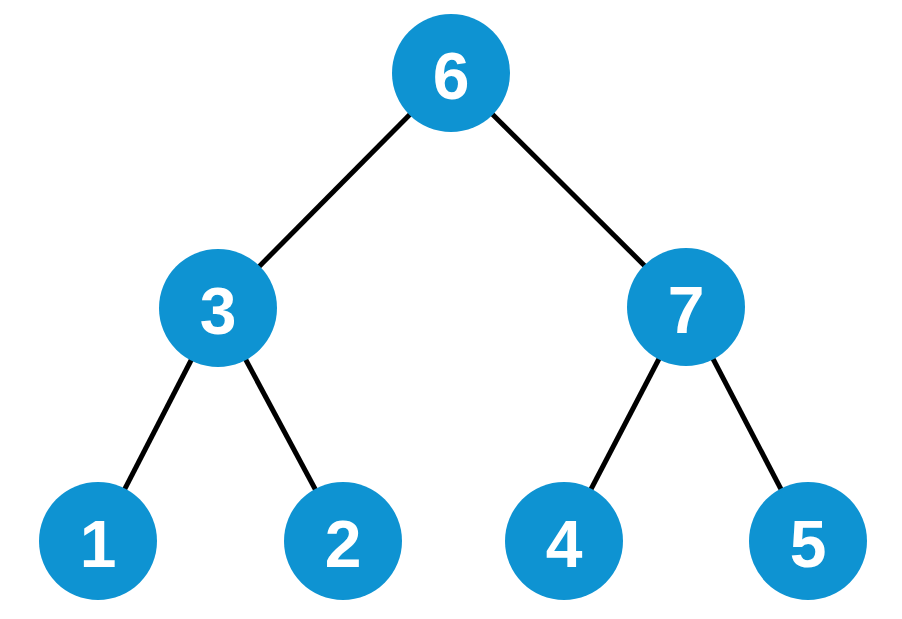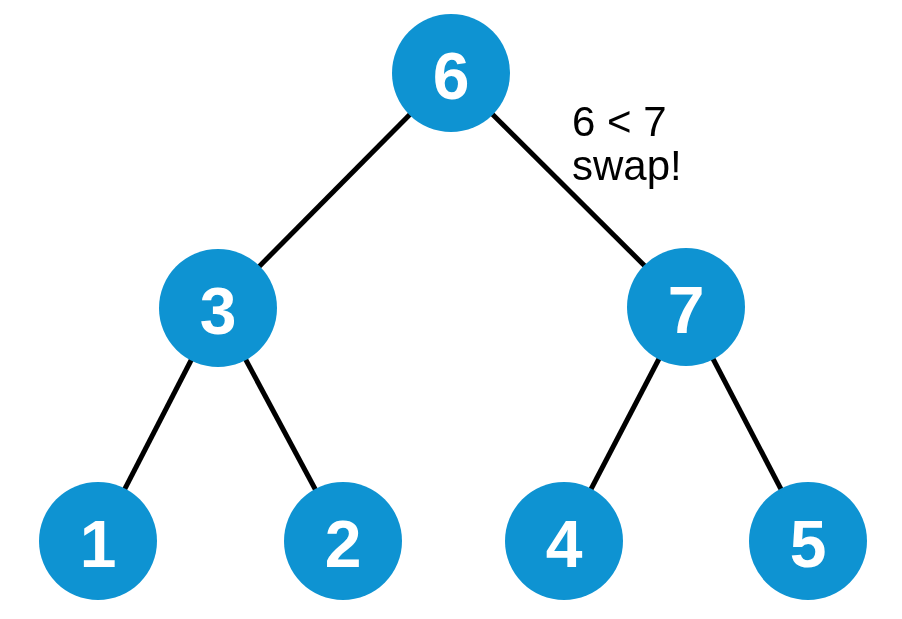--- a/index.html
+++ b/index.html
@@ -72,17 +72,13 @@
       </g>
       <g>
         <circle cx="564" cy="541" r="59" fill="#0e93d2"></circle>
         <text x="564" y="541" text-anchor="middle" dominant-baseline="central" dy="0.04em" font-size="66" class="node-label">4</text>
       </g>
       <g>
         <circle cx="808" cy="541" r="59" fill="#0e93d2"></circle>
         <text x="808" y="541" text-anchor="middle" dominant-baseline="central" dy="0.04em" font-size="66" class="node-label">5</text>
       </g>
     </svg>
-  <div class="annotation">
-    <div>6 &lt; 7</div>
-    <div>swap!</div>
-  </div>
 </div>
 
 </body></html>

